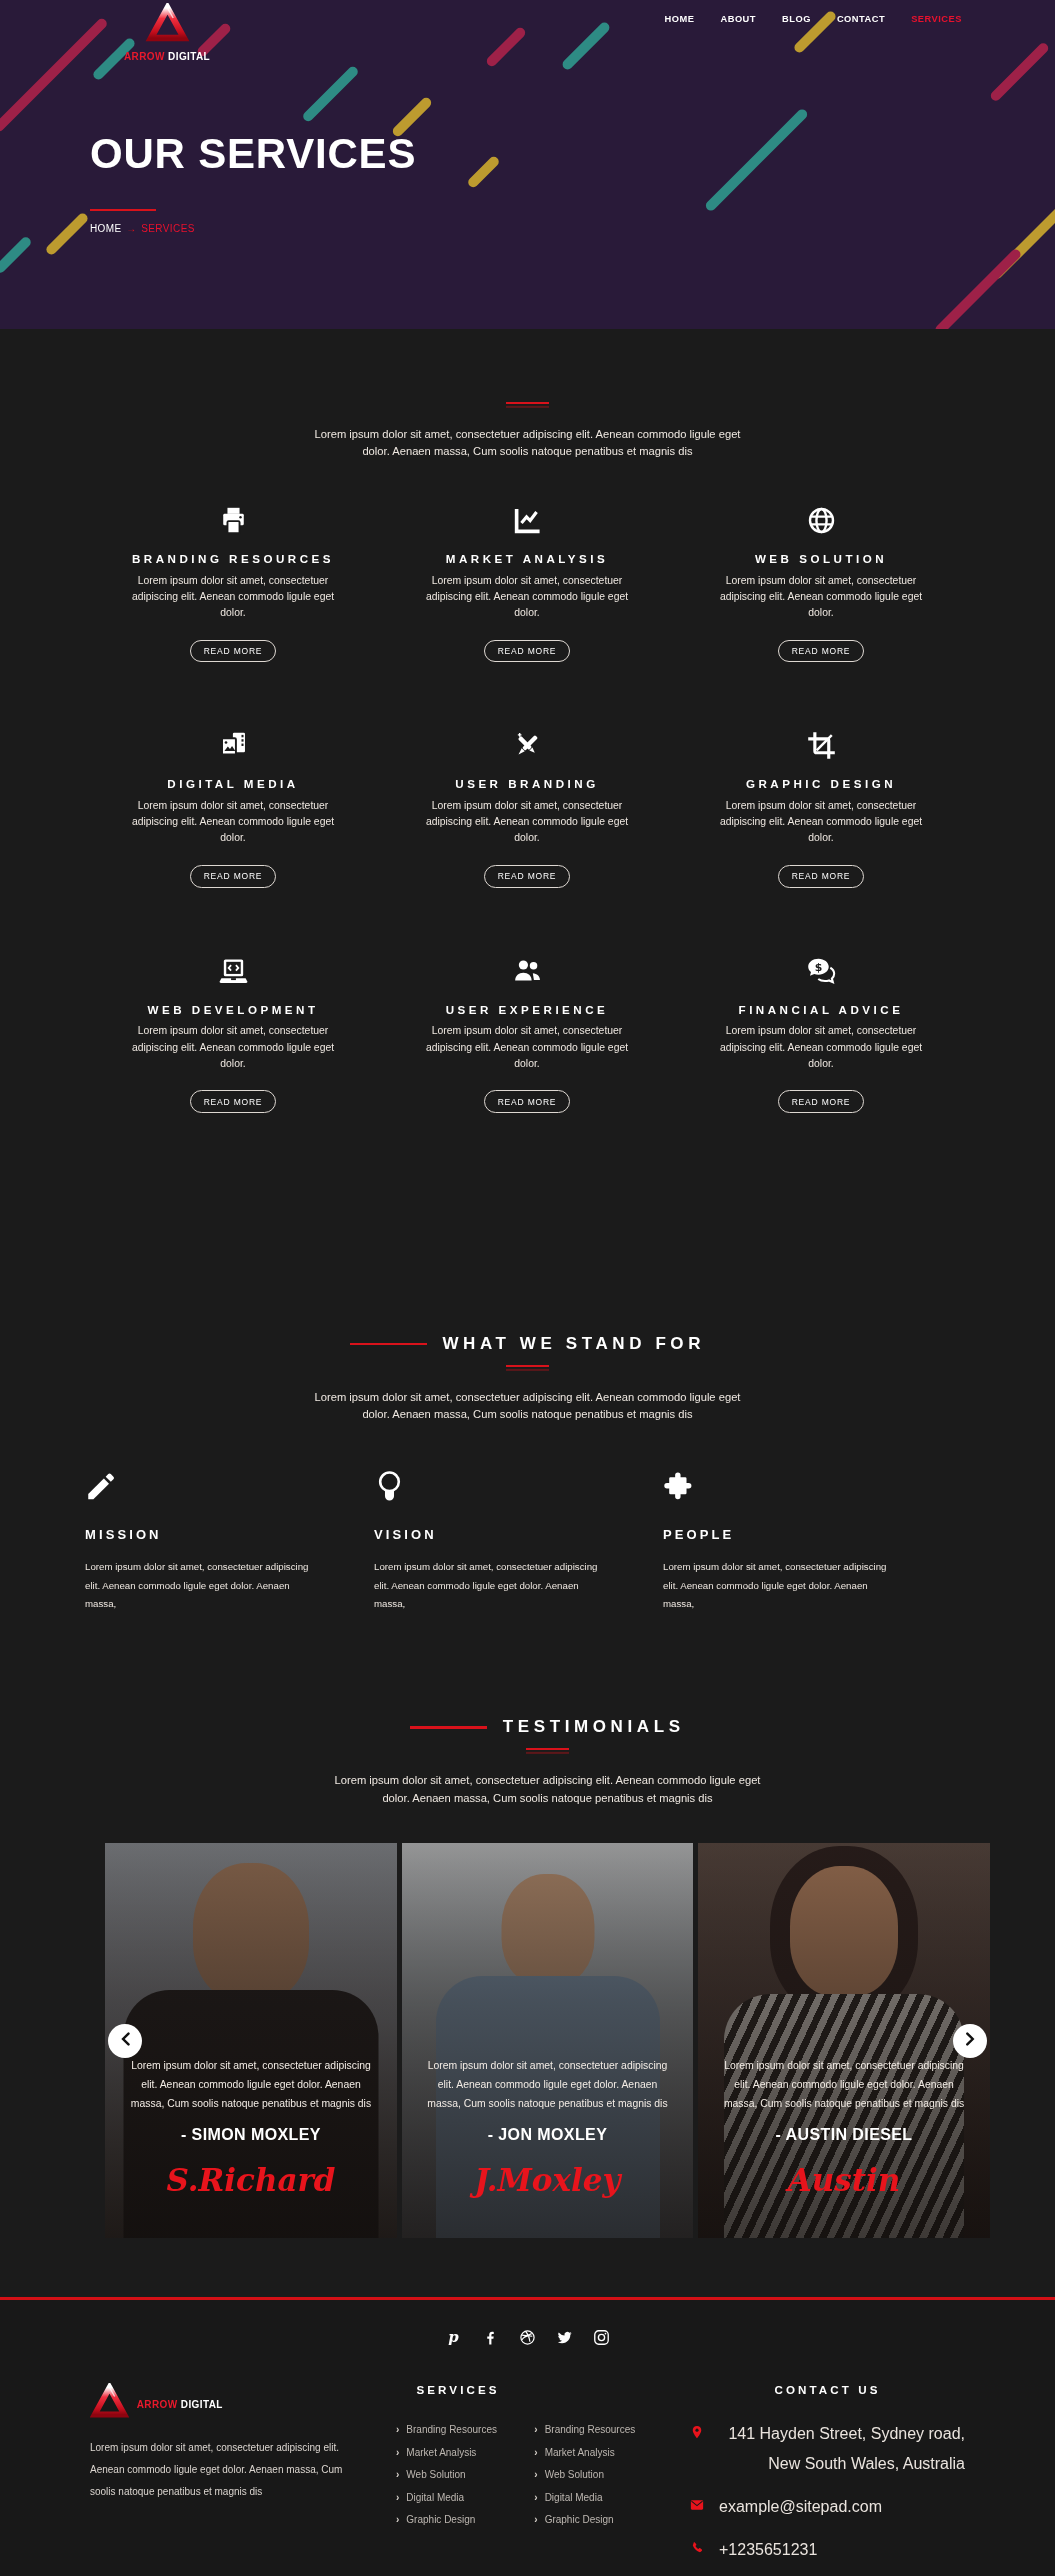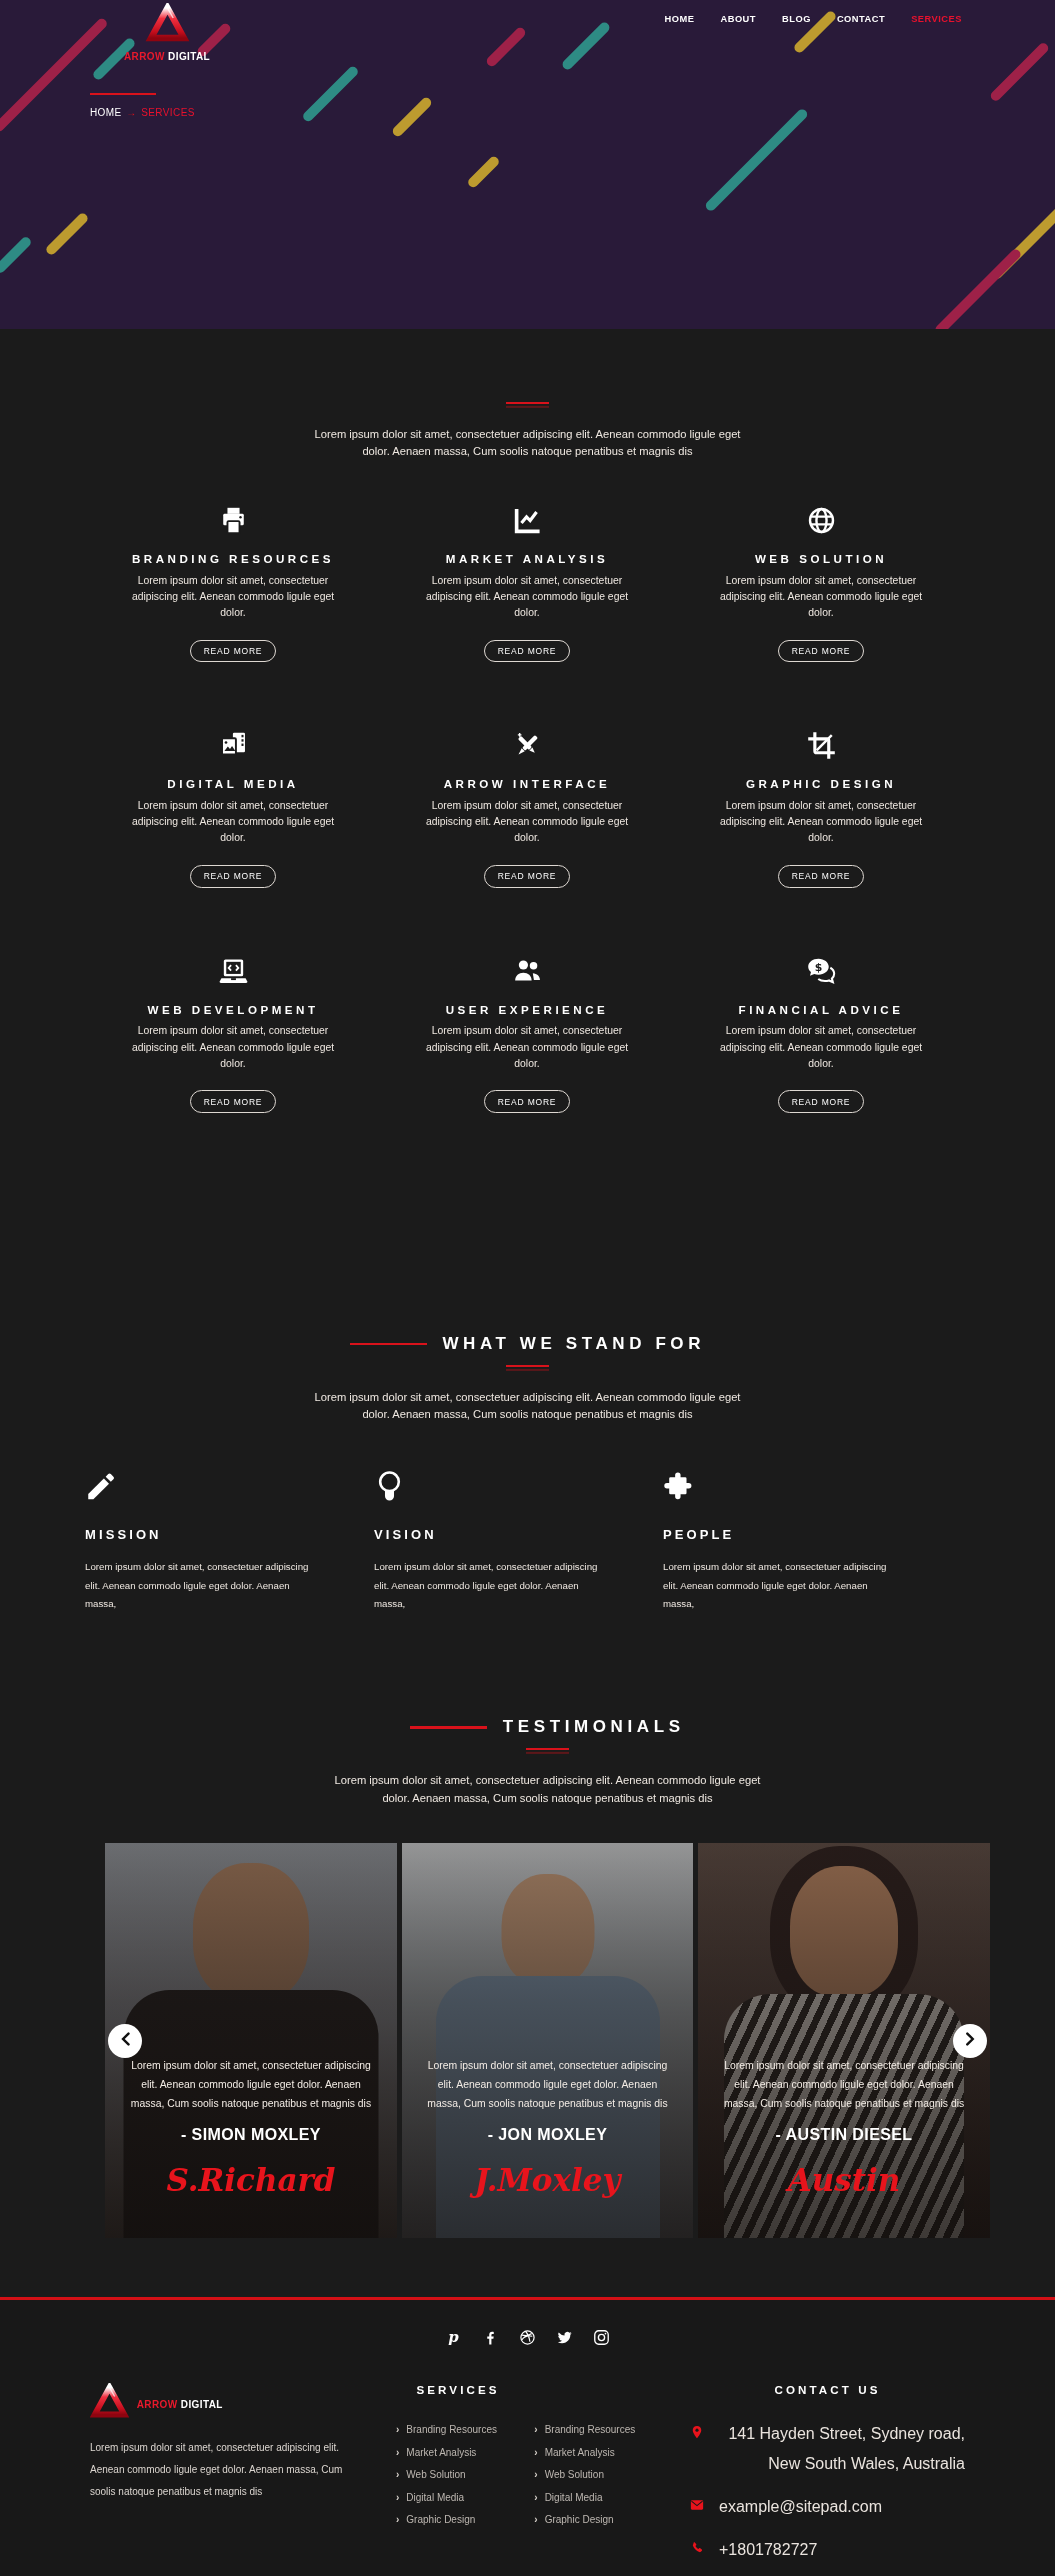--- a/index.html
+++ b/index.html
@@ -143,20 +143,21 @@
     <nav>
       <a href="#">HOME</a>
       <a href="#">ABOUT</a>
       <a href="#">BLOG</a>
       <a href="#">CONTACT</a>
       <a href="#" class="active">SERVICES</a>
     </nav>
   </div>
 
   <div class="hero-inner">
+    <h1>OUR SERVICES</h1>
     <div class="hero-underline"></div>
     <div class="breadcrumb">
       <span>HOME</span><span class="sep">→</span><span class="current">SERVICES</span>
     </div>
   </div>
 </header>
 
 <section class="services">
   <div class="sec-underline"></div>
   <p class="sec-sub">Lorem ipsum dolor sit amet, consectetuer adipiscing elit. Aenean commodo ligule eget dolor. Aenaen massa, Cum soolis natoque penatibus et magnis dis</p>
@@ -226,21 +227,21 @@
               <rect x="10.2" y="1.5" width="3.6" height="15" rx="1.2"></rect>
               <path d="M10.2 17l1.8 5.5 1.8-5.5z"></path>
             </g>
             <g transform="rotate(-45 12 12)">
               <rect x="10.2" y="2.5" width="3.6" height="13" rx="1.2"></rect>
               <path d="M10.2 16l1.8 4.5 1.8-4.5z"></path>
             </g>
             <path d="M4 3.2h3M5.5 1.7v3" stroke="#fff" stroke-width="1.2"></path>
           </svg>
       </div>
-      <h3>ARROW INTERFACE</h3>
+      <h3>USER BRANDING</h3>
       <p>Lorem ipsum dolor sit amet, consectetuer adipiscing elit. Aenean commodo ligule eget dolor.</p>
       <button class="btn">READ MORE</button>
     </div>
 
     <div class="card">
       <div class="ic">
         <svg viewBox="0 0 24 24" fill="none" stroke="#fff" stroke-width="2.6">
             <path d="M6.5 1v15.5a1.5 1.5 0 0 0 1.5 1.5H23"></path>
             <path d="M1 6.5h15.5A1.5 1.5 0 0 1 18 8v15"></path>
             <path d="M20.5 3.5L8 16" stroke-width="2"></path>
@@ -529,20 +530,20 @@
             </svg>
         </span>
         <span>example@sitepad.com</span>
       </div>
       <div class="c-item">
         <span>
           <svg viewBox="0 0 24 24">
               <path fill="#e8131c" d="M6.4 2.6c.5-.5 1.4-.5 1.9.1l2.4 2.8c.4.5.4 1.3-.1 1.8L9.3 8.7c.9 1.8 3.2 4.1 5 5l1.4-1.3c.5-.5 1.3-.5 1.8-.1l2.8 2.4c.6.5.6 1.4.1 1.9l-1.8 1.8c-.7.7-1.8 1-2.7.6C11.2 17.2 6.8 12.8 5 8.1c-.4-.9-.1-2 .6-2.7z"></path>
             </svg>
         </span>
-        <span>+1801782727</span>
+        <span>+1235651231</span>
       </div>
     </div>
   </div>
 
   <div class="copyright">© 2020 Adams</div>
 </footer>
 
 
 </body></html>

